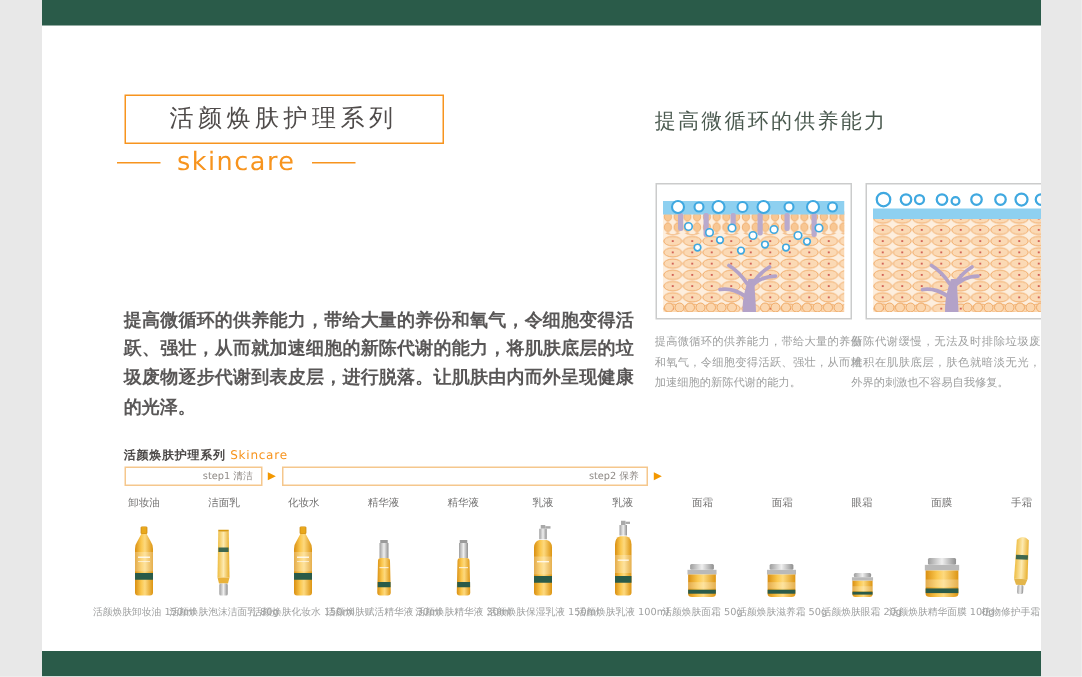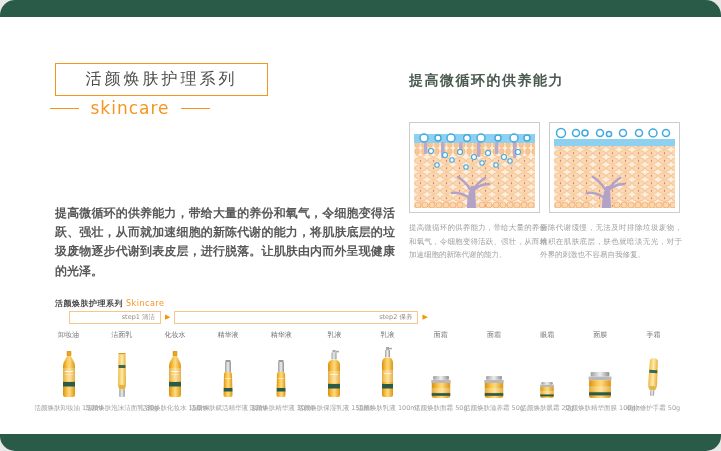--- a/index.html
+++ b/index.html
@@ -1,47 +1,47 @@
 <!DOCTYPE html>
 <html><head>
 <meta charset="utf-8">
 <style>
   html,body{margin:0;padding:0;background:#e8e8e8;font-family:"DejaVu Sans","Liberation Sans",sans-serif;}
-  .page{position:relative;width:721px;height:451px;background:#ffffff;margin:0 auto;overflow:hidden;border-radius:15px;}
+  .page{position:relative;width:666px;height:451px;background:#ffffff;margin:0 auto;overflow:hidden;}
   .bar{position:absolute;left:0;width:721px;height:17px;background:#2a5b49;}
   .bar.top{top:0;}
   .bar.bottom{bottom:0;}
 
   .title-box{position:absolute;left:55px;top:63px;width:211px;height:31px;border:1px solid #f7941e;
     display:flex;align-items:center;justify-content:center;}
   .title-box span{font-size:16px;letter-spacing:3px;color:#4f4b4a;}
   .skincare-row{position:absolute;left:50px;top:98px;width:160px;height:20px;
     display:flex;align-items:center;justify-content:center;gap:11px;}
   .skincare-row .dash{display:inline-block;width:32px;height:1px;background:#f7941e;}
   .skincare-row .sk{font-size:17px;color:#f7941e;letter-spacing:1px;}
 
   .p1{position:absolute;left:55px;top:144px;width:322px;margin:0;font-size:9px;line-height:1.85;
     color:#b5b5b6;text-align:justify;}
   .p2{position:absolute;left:55px;top:205px;width:340px;margin:0;font-size:12px;line-height:1.6;
     color:#595757;font-weight:bold;text-align:justify;font-family:Liberation Mono, monospace;}
 
-  .rp-heading{position:absolute;left:409px;top:72px;margin:0;font-size:14px;font-weight:bold;
+  .rp-heading{position:absolute;left:409px;top:72px;margin:0;font-size:14px;font-weight:normal;
     color:#4b5a50;letter-spacing:1.5px;}
   .fig{position:absolute;top:122px;width:129px;height:89px;border:1px solid #cbcccc;background:#fff;
     display:flex;align-items:center;justify-content:center;}
   .fig1{left:409px;}
   .fig2{left:549px;}
   .figcap{position:absolute;top:221px;margin:0;font-size:7.5px;line-height:1.8;color:#9fa0a0;text-align:justify;}
   .cap1{left:409px;width:138px;}
   .cap2{left:540px;width:142px;}
 
   .ps-title{position:absolute;left:55px;top:298px;font-size:8px;color:#4c4948;font-weight:bold;letter-spacing:.5px;}
   .ps-title .en{color:#f7941e;font-weight:normal;margin-left:3px;}
 
-  .steps-row{position:absolute;left:55px;top:311px;height:13px;display:flex;align-items:center;margin-left:14px;}
+  .steps-row{position:absolute;left:55px;top:311px;height:13px;display:flex;align-items:center;}
   .step-box{height:11px;border:1px solid #f5c78d;background:#fff;display:flex;align-items:center;justify-content:flex-end;}
   .step-label{font-size:6.5px;color:#8f8a86;padding-right:5px;white-space:nowrap;}
   .step-arrow{font-size:7px;color:#f39800;margin:0 4px;line-height:11px;}
 
   .products-row{position:absolute;left:42px;top:330px;width:638px;display:flex;}
   .p-col{flex:1;display:flex;flex-direction:column;align-items:center;min-width:0;}
   .p-name{font-size:7px;color:#727171;height:12px;white-space:nowrap;}
   .p-art{height:56px;display:flex;align-items:flex-end;justify-content:center;}
   .p-cap{margin-top:6px;font-size:6.5px;color:#9fa0a0;white-space:nowrap;}
 </style>

